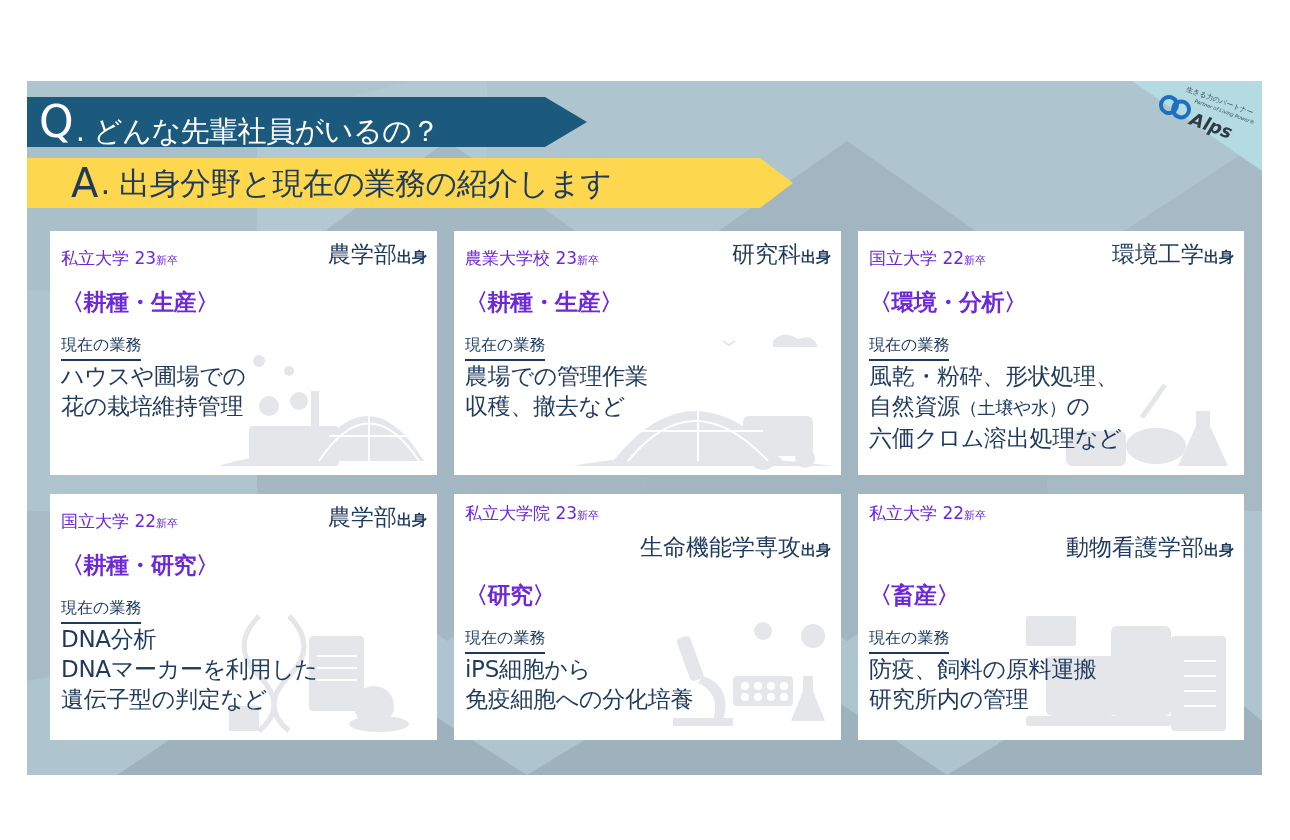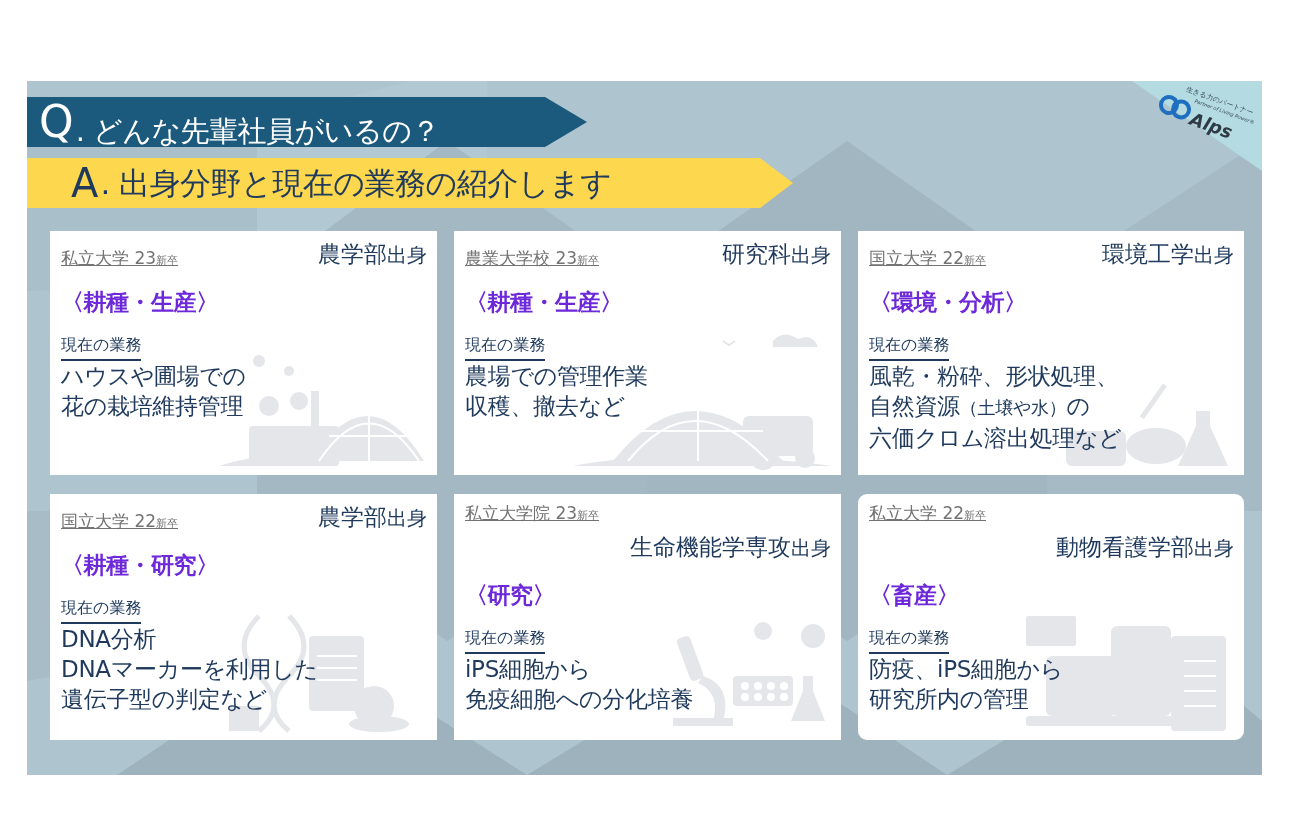--- a/index.html
+++ b/index.html
@@ -48,25 +48,25 @@
     .logo .brand { position: absolute; left: 44px; top: 24px; font-size: 18px; font-weight: bold; color: #2f3a45; font-style: italic; }
 
     
     .card {
       position: absolute; background: #ffffff; overflow: hidden;
     }
     .card .illus { position: absolute; right: 8px; bottom: 4px; opacity: 1; }
     .card .content { position: absolute; left: 11px; top: 8px; right: 10px; bottom: 0; }
     .card .head { position: relative; height: 32px; }
     .card .head.tall { height: 62px; text-align: right; }
-    .card .school { position: absolute; left: 0; top: 8px; font-size: 17px; line-height: 22px; color: #737373; white-space: nowrap; text-decoration: underline; }
+    .card .school { position: absolute; left: 0; top: 8px; font-size: 17px; line-height: 22px; color: #6d28d9; white-space: nowrap; }
     .card .school .small { font-size: 11px; }
     .card .faculty { position: absolute; right: 0; top: 0; font-size: 23px; line-height: 30px; color: #1f3a5c; white-space: nowrap; }
     .card .head.tall .faculty { top: 30px; }
-    .card .faculty .small { font-size: 20px; }
+    .card .faculty .small { font-size: 15px; font-weight: bold; }
     .card .category { font-size: 23px; font-weight: bold; line-height: 26px; margin-top: 18px; color: #6d28d9; letter-spacing: -0.5px; }
     .card .duties-title {
       display: inline-block; font-size: 16px; line-height: 28px; margin-top: 16px;
       border-bottom: 2px solid #1f3a5c; color: #1f3a5c;
     }
     .card .duty-line { font-size: 23px; line-height: 30px; color: #1f3a5c; white-space: nowrap; letter-spacing: -0.3px; }
     .card .duty-line .paren { font-size: 18px; }
   </style>
 </head>
 <body>
@@ -246,21 +246,21 @@
       <span class="school" style="top:0;"><span>私立大学院 23</span><span class="small">新卒</span></span>
       <span class="faculty"><span>生命機能学専攻</span><span class="small">出身</span></span>
     </div>
     <div class="category">〈研究〉</div>
     <div class="duties-title">現在の業務</div>
     <div class="duty-line">iPS細胞から</div>
     <div class="duty-line">免疫細胞への分化培養</div>
   </div>
 </div>
 
-<div class="card" style="left:858px; top:494px; width:386px; height:246px;border-radius:9px;">
+<div class="card" style="left:858px; top:494px; width:386px; height:246px;">
   <svg class="illus" width="210" height="120" viewBox="0 0 210 120">
     <g fill="#e4e6e9">
       <rect x="0" y="0" width="50" height="30" rx="2"></rect>
       <rect x="20" y="40" width="70" height="60" rx="6"></rect>
       <rect x="85" y="10" width="60" height="90" rx="6"></rect>
       <rect x="145" y="20" width="55" height="95" rx="4"></rect>
       <rect x="0" y="100" width="150" height="10" rx="3"></rect>
     </g>
     <g stroke="#ffffff" stroke-width="2">
       <line x1="158" y1="45" x2="190" y2="45"></line>
@@ -269,16 +269,16 @@
         <line x1="158" y1="90" x2="190" y2="90"></line>
     </g>
   </svg>
   <div class="content">
     <div class="head tall">
       <span class="school" style="top:0;"><span>私立大学 22</span><span class="small">新卒</span></span>
       <span class="faculty"><span>動物看護学部</span><span class="small">出身</span></span>
     </div>
     <div class="category">〈畜産〉</div>
     <div class="duties-title">現在の業務</div>
-    <div class="duty-line">防疫、iPS細胞から</div>
+    <div class="duty-line">防疫、飼料の原料運搬</div>
     <div class="duty-line">研究所内の管理</div>
   </div>
 </div>
 
 </body></html>

